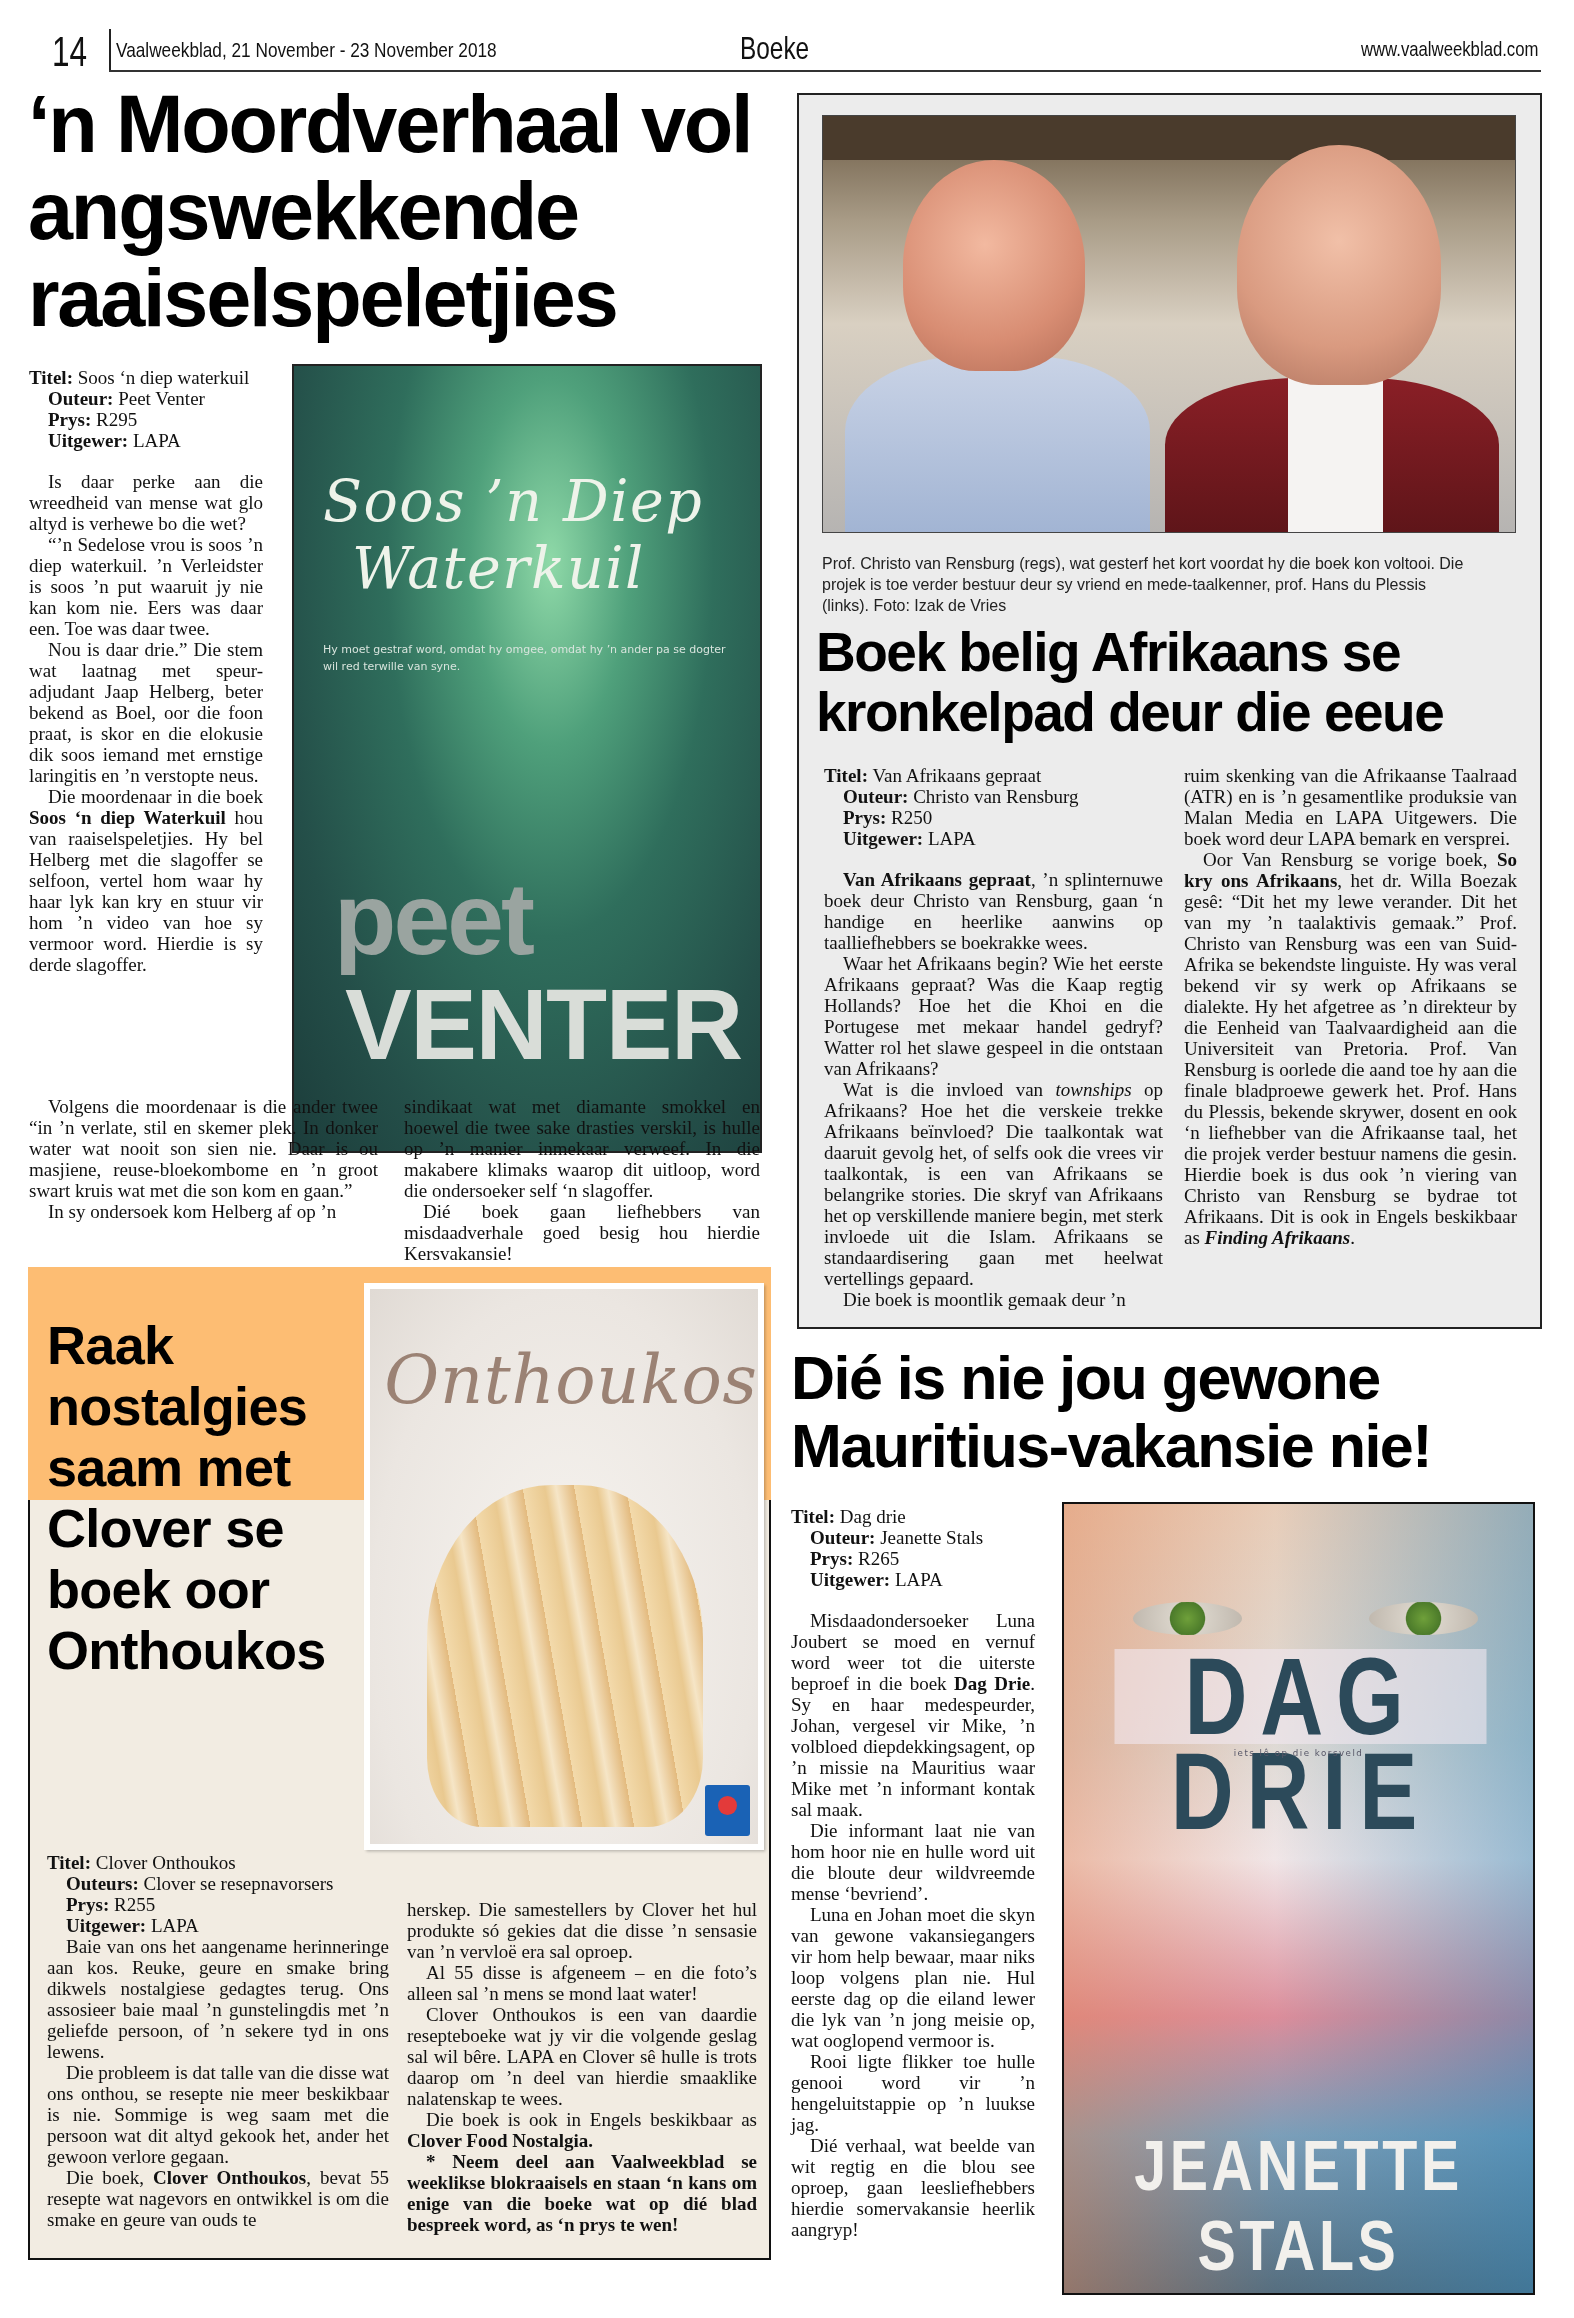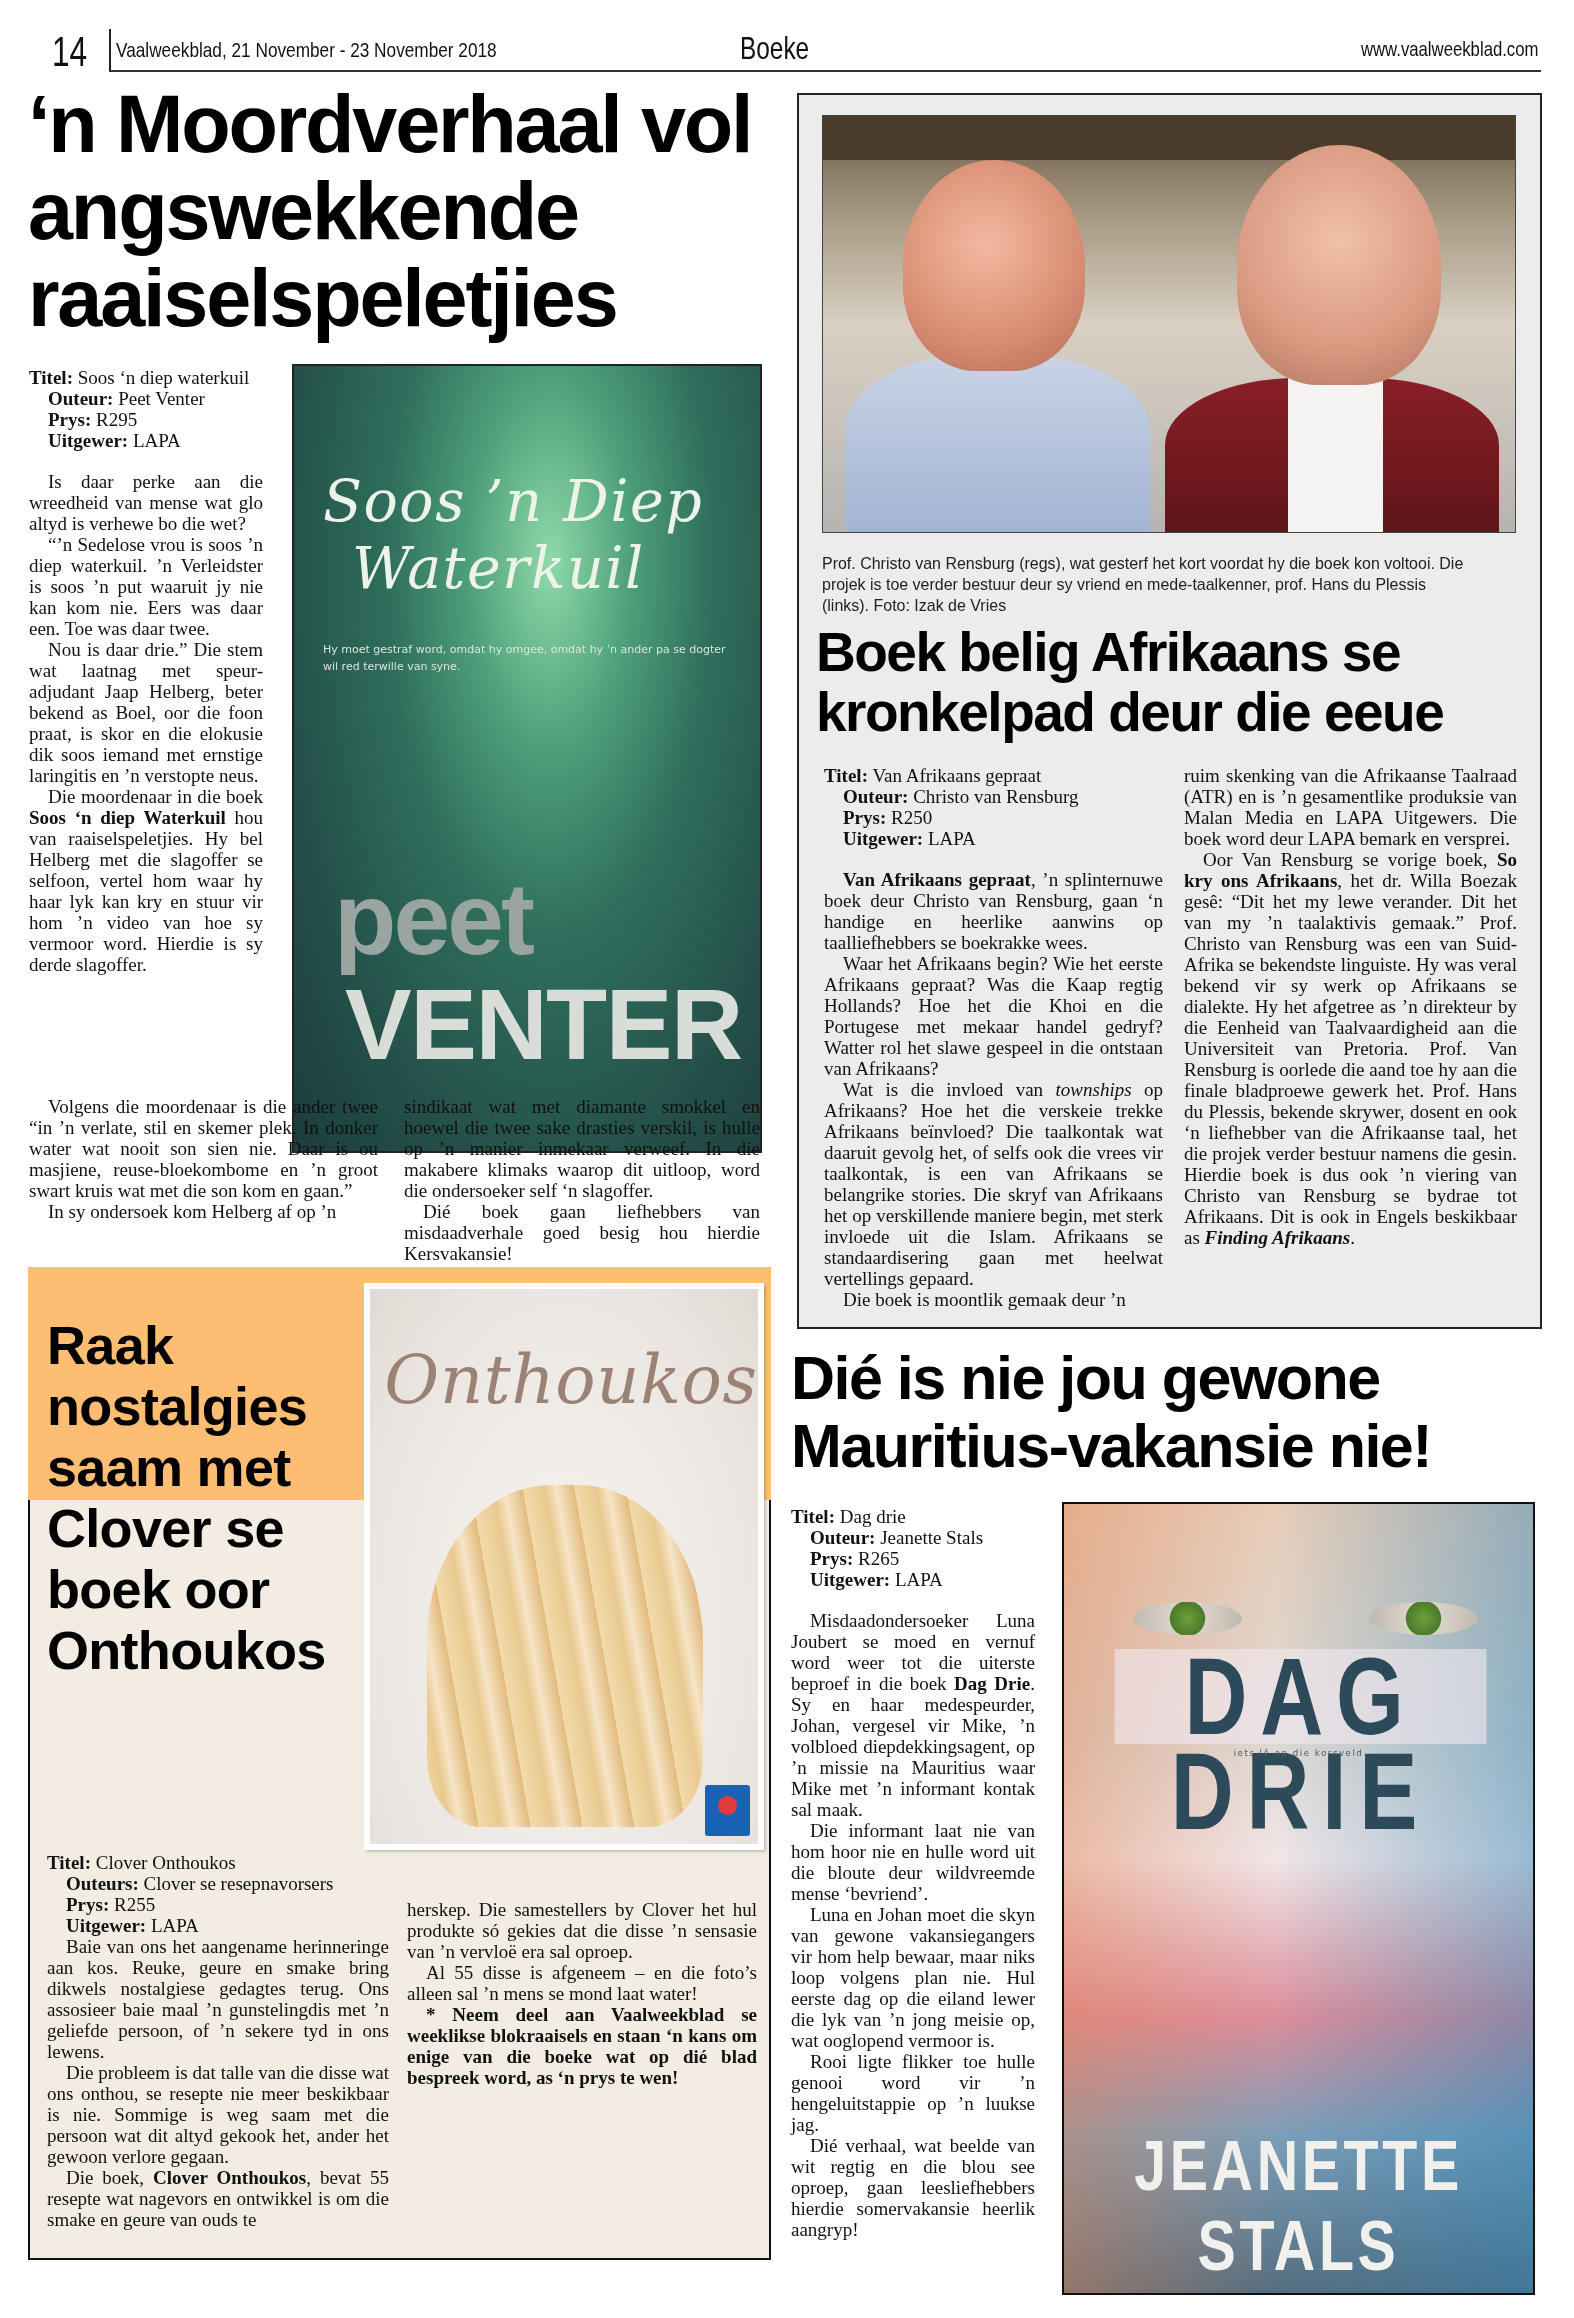--- a/index.html
+++ b/index.html
@@ -166,20 +166,22 @@
   <div class="meta-line ind"><span class="meta-label">Outeurs:</span> <span>Clover se resepnavorsers</span></div>
   <div class="meta-line ind"><span class="meta-label">Prys:</span> <span>R255</span></div>
   <div class="meta-line ind"><span class="meta-label">Uitgewer:</span> <span>LAPA</span></div>
   <p>Baie van ons het aangename herinneringe aan kos. Reuke, geure en smake bring dikwels nostalgiese gedagtes terug. Ons assosieer baie maal ’n gunstelingdis met ’n geliefde persoon, of ’n sekere tyd in ons lewens.</p>
   <p>Die probleem is dat talle van die disse wat ons onthou, se resepte nie meer beskikbaar is nie. Sommige is weg saam met die persoon wat dit altyd gekook het, ander het gewoon verlore gegaan.</p>
   <p><span>Die boek, </span><b>Clover Onthoukos</b><span>, bevat 55 resepte wat nagevors en ontwikkel is om die smake en geure van ouds te</span></p>
 </div>
 <div class="abs body-text a3-col2">
   <p class="noindent">herskep. Die samestellers by Clover het hul produkte só gekies dat die disse ’n sensasie van ’n vervloë era sal oproep.</p>
   <p>Al 55 disse is afgeneem – en die foto’s alleen sal ’n mens se mond laat water!</p>
+  <p>Clover Onthoukos is een van daardie resepteboeke wat jy vir die volgende geslag sal wil bêre. LAPA en Clover sê hulle is trots daarop om ’n deel van hierdie smaaklike nalatenskap te wees.</p>
+  <p><span>Die boek is ook in Engels beskikbaar as </span><b>Clover Food Nostalgia.</b></p>
   <p style="font-weight:700">* Neem deel aan Vaalweekblad se weeklikse blokraaisels en staan ‘n kans om enige van die boeke wat op dié blad bespreek word, as ‘n prys te wen!</p>
 </div>
 
 <h2 class="abs headline h3">Dié is nie jou gewone Mauritius-vakansie nie!</h2>
 <div class="abs body-text a4-col1">
   <div class="meta-line"><span class="meta-label">Titel:</span> <span>Dag drie</span></div>
   <div class="meta-line ind"><span class="meta-label">Outeur:</span> <span>Jeanette Stals</span></div>
   <div class="meta-line ind"><span class="meta-label">Prys:</span> <span>R265</span></div>
   <div class="meta-line ind"><span class="meta-label">Uitgewer:</span> <span>LAPA</span></div>
   <div class="gap"></div>

